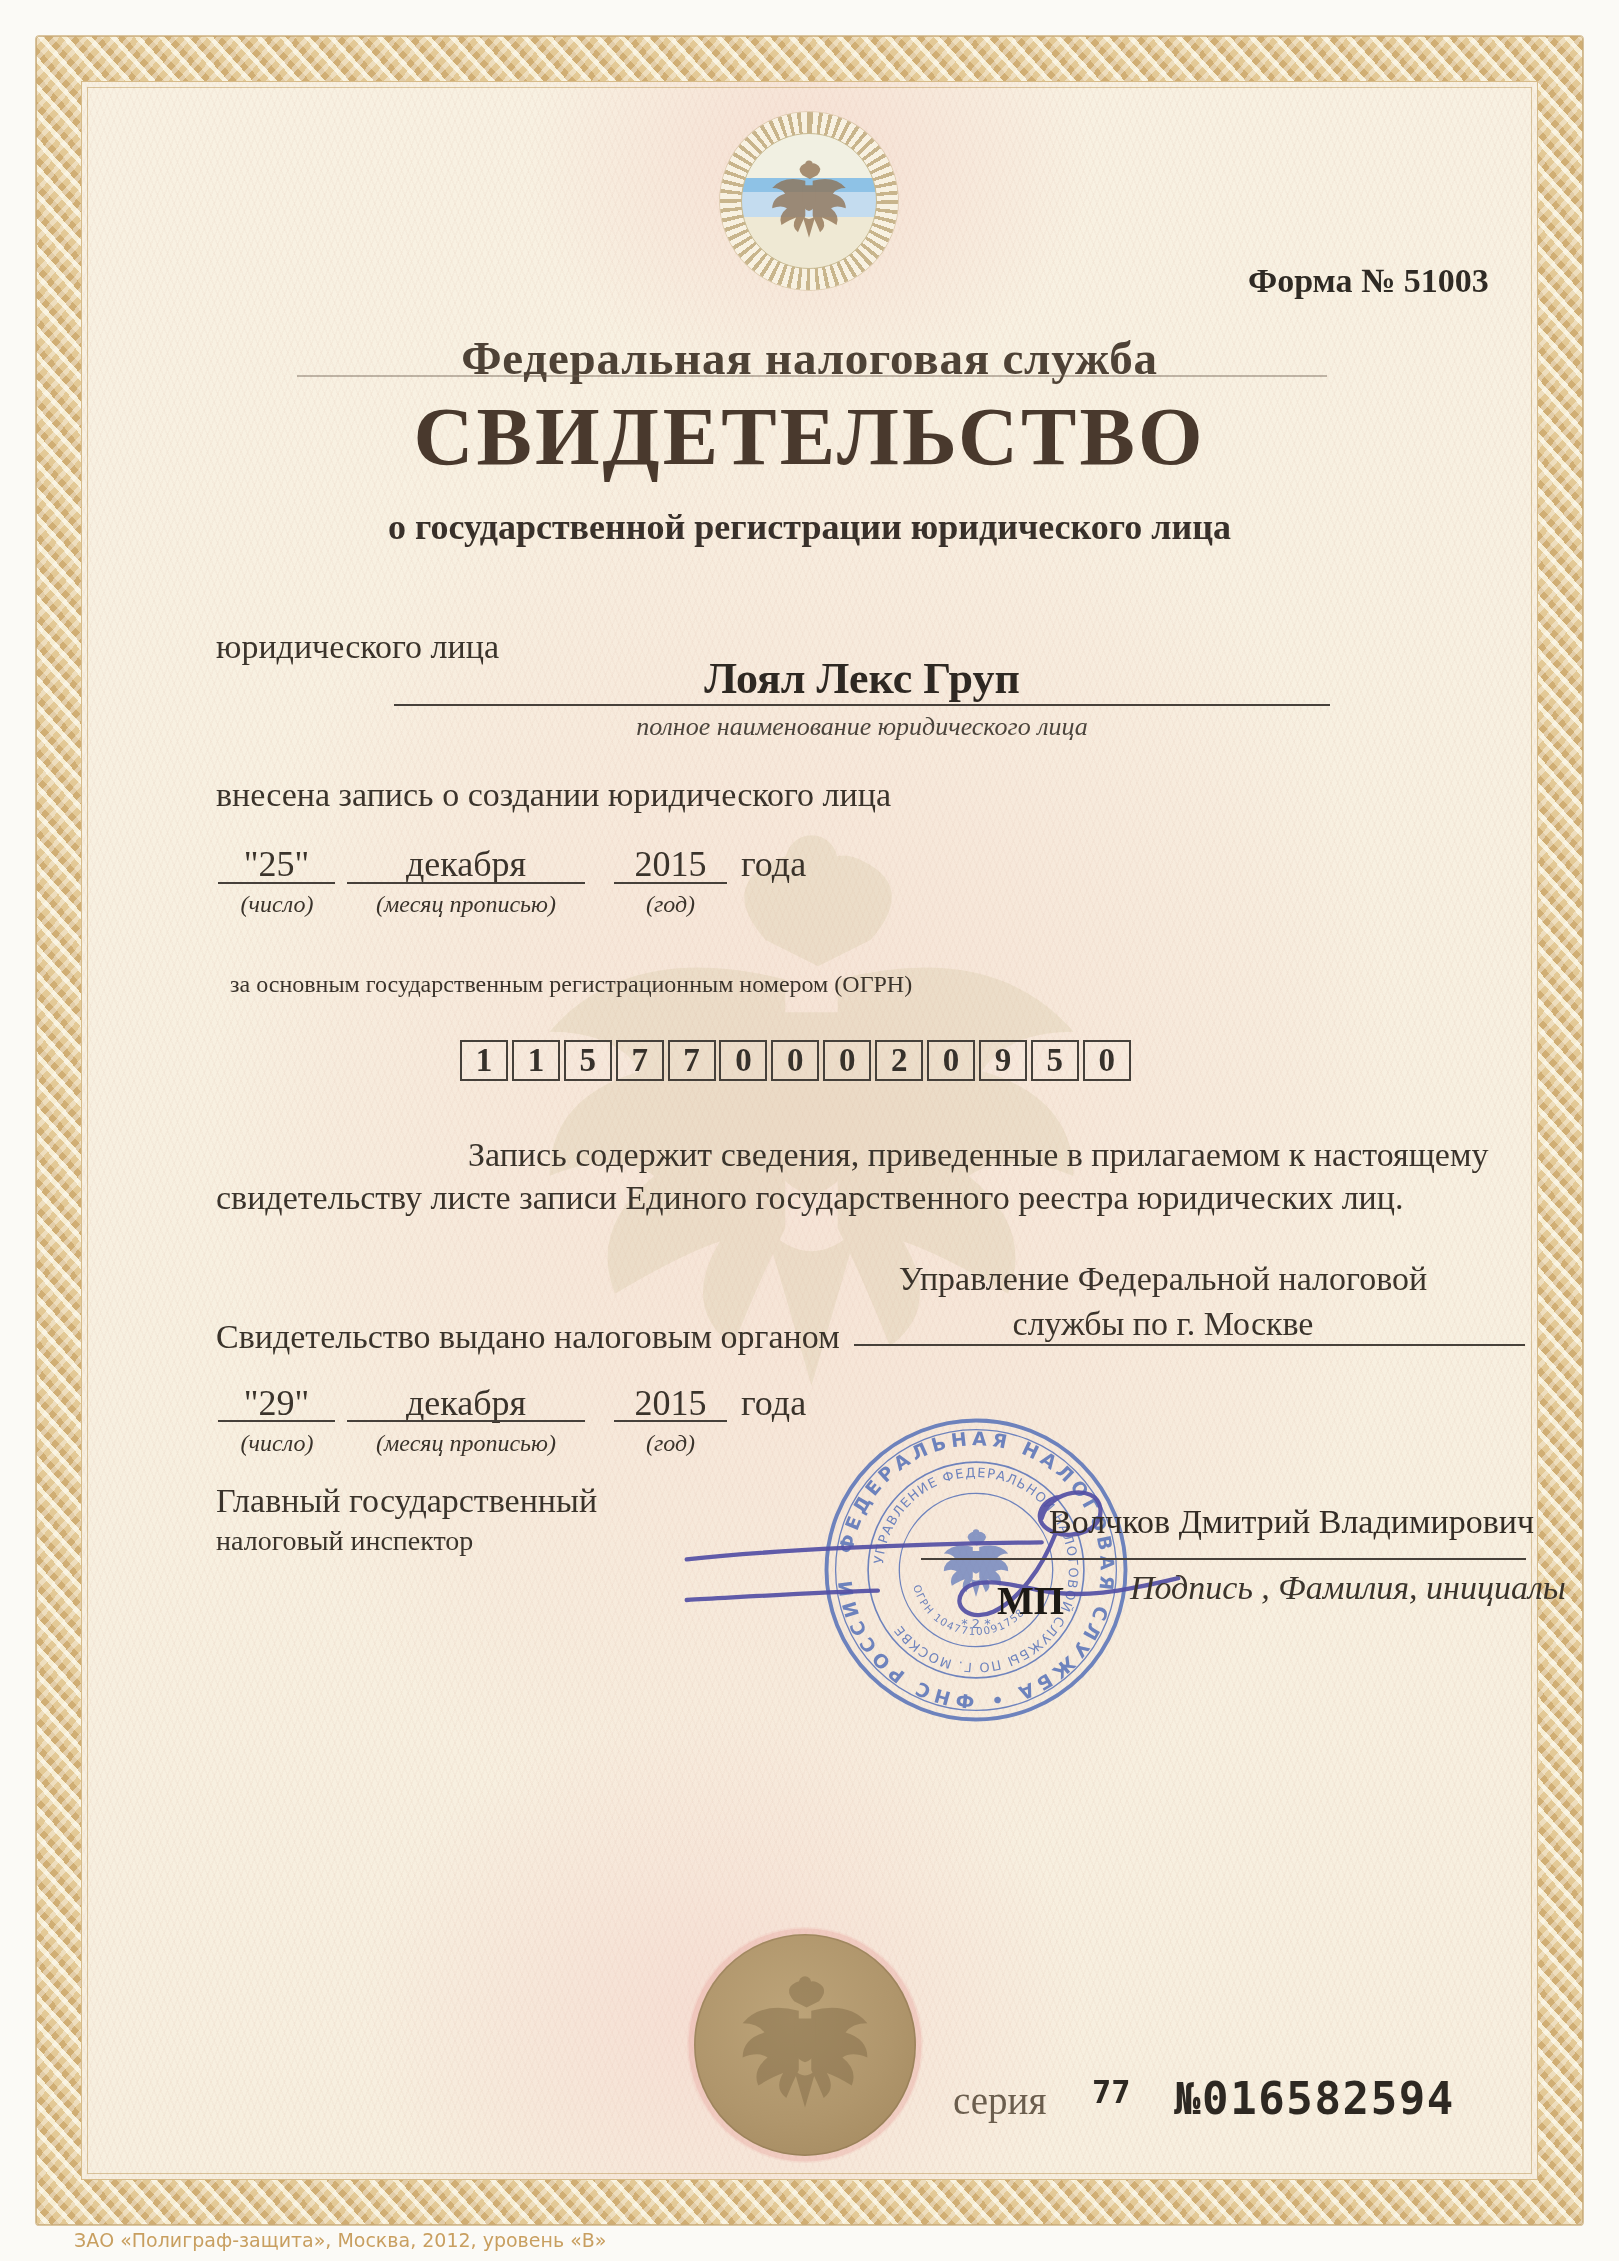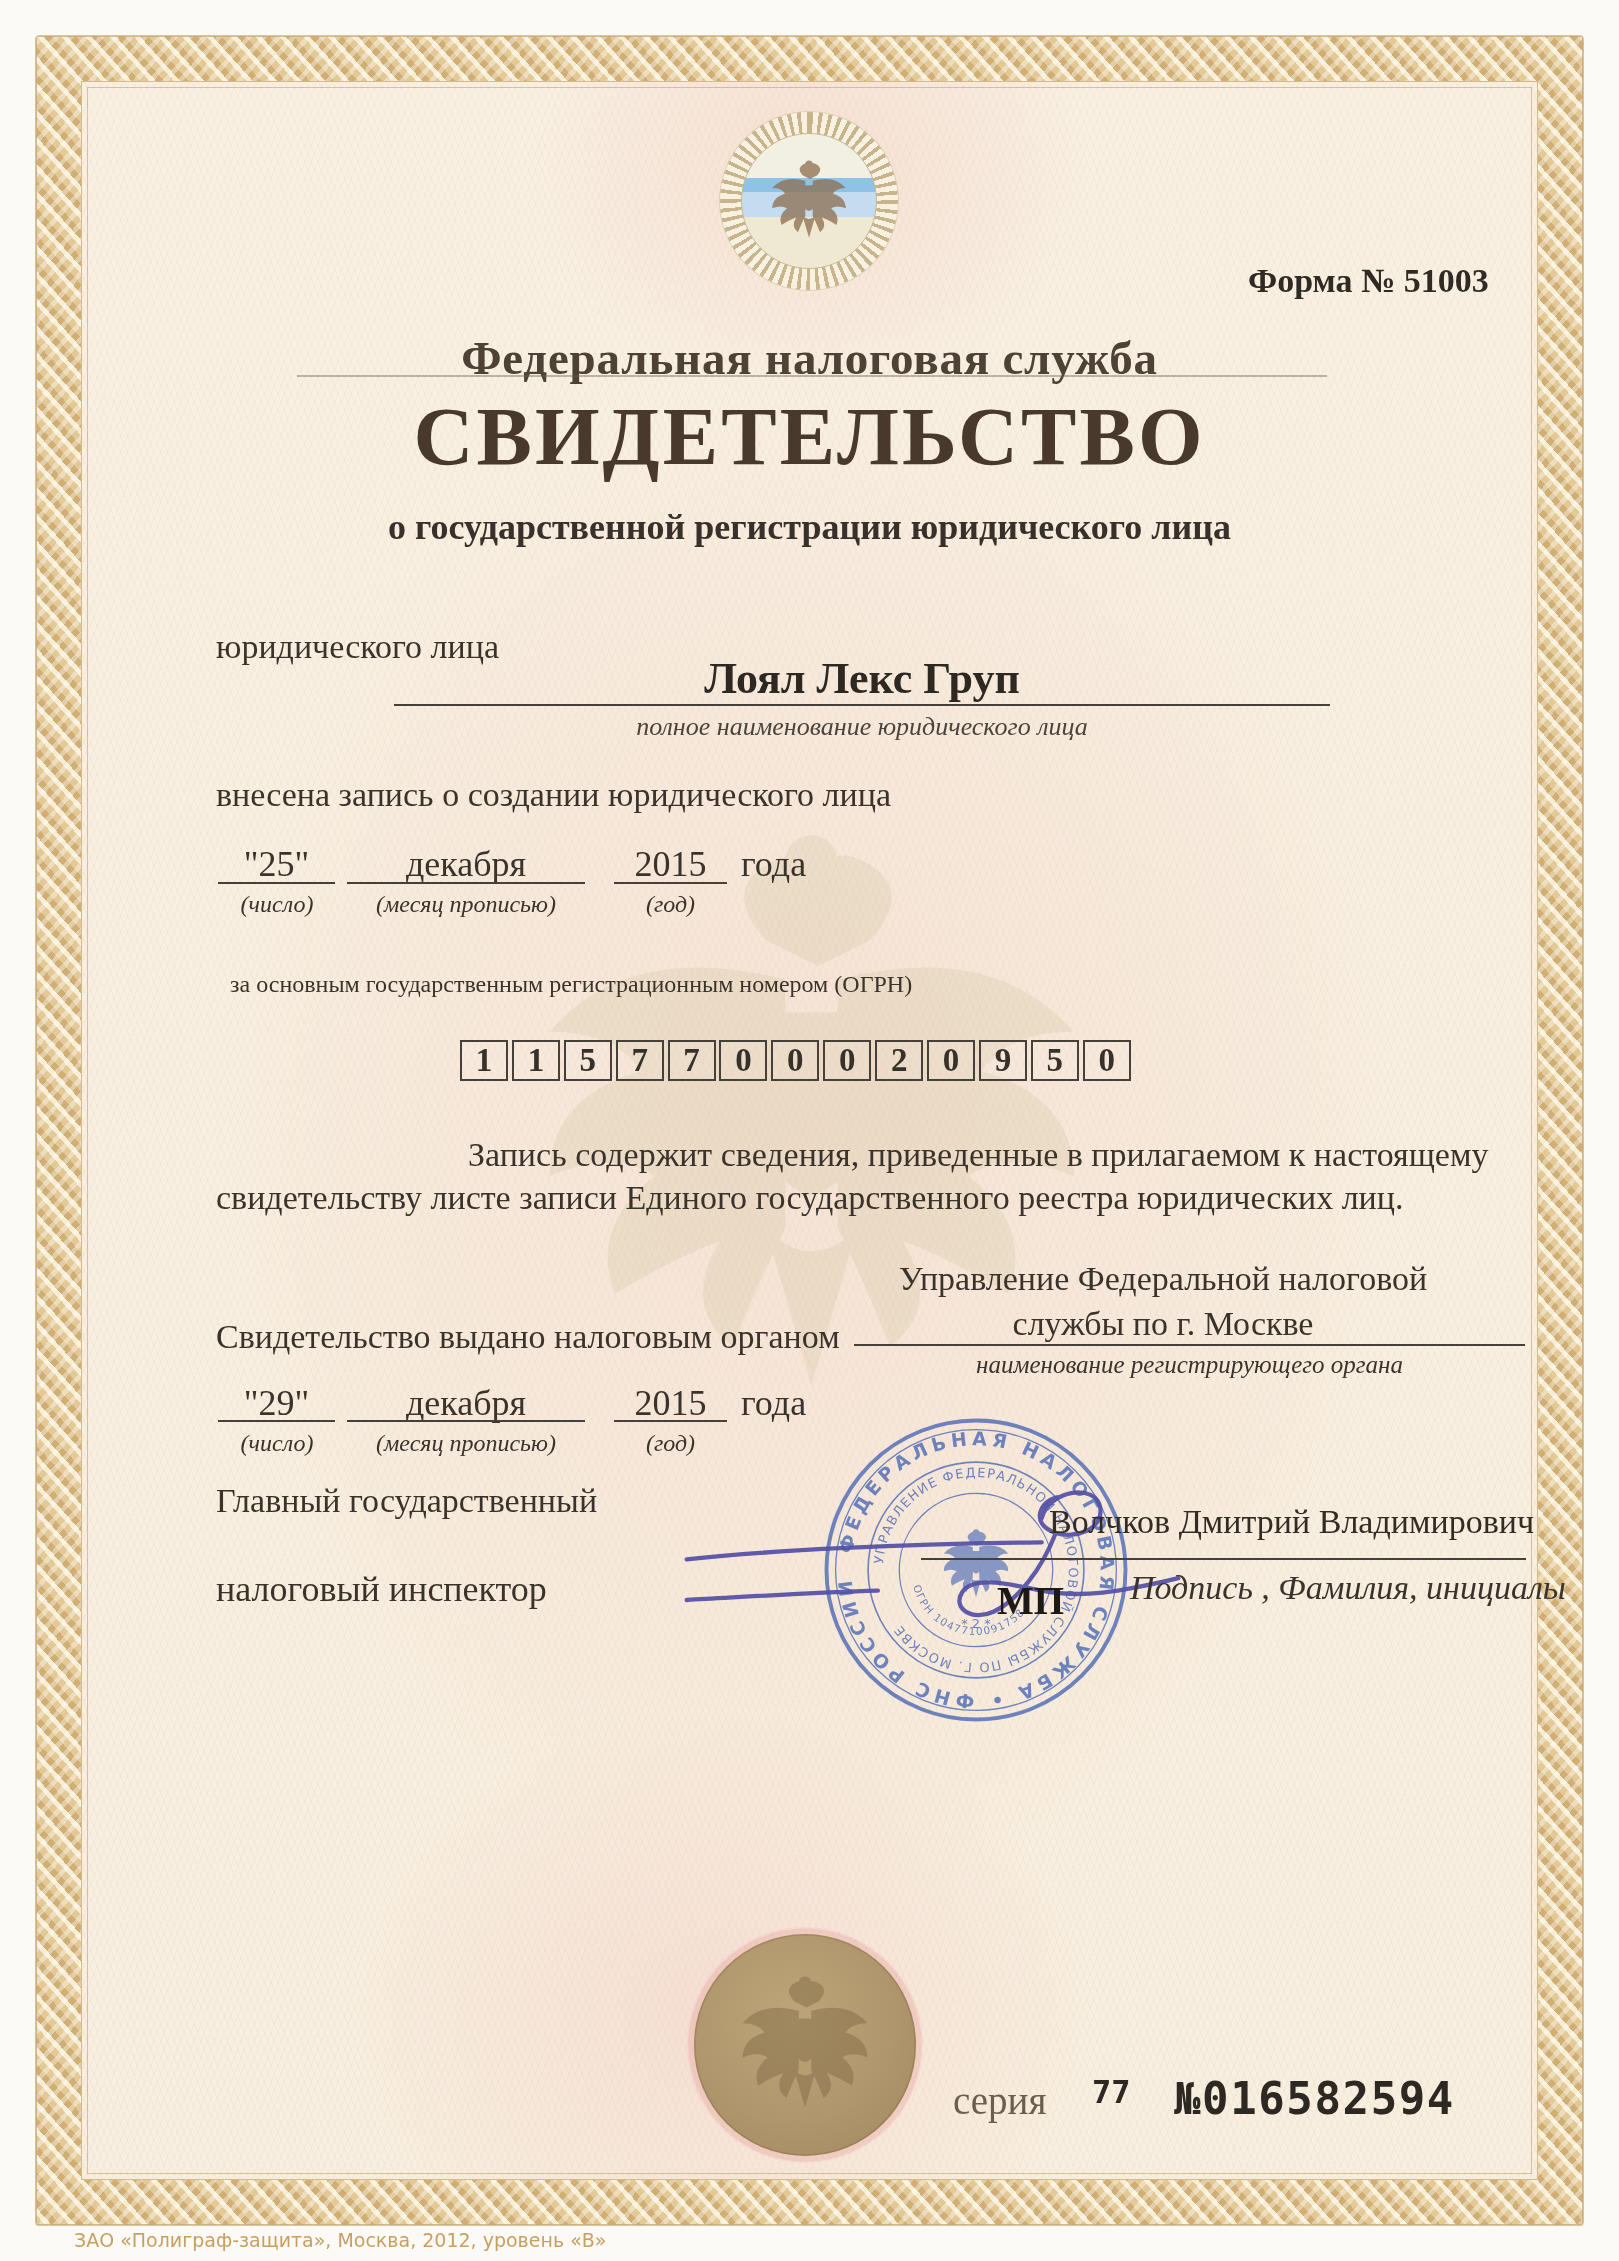--- a/index.html
+++ b/index.html
@@ -145,35 +145,34 @@
     <div class="ogrn-cell">0</div>
   </div>
 
   <div class="t" style="left:468px;top:1135px;font-size:34px;">Запись содержит сведения, приведенные в прилагаемом к настоящему</div>
   <div class="t" style="left:216px;top:1178px;font-size:34px;">свидетельству листе записи Единого государственного реестра юридических лиц.</div>
 
   <div class="t ctr" style="left:804px;top:1259px;width:718px;font-size:34px;">Управление Федеральной налоговой</div>
   <div class="t" style="left:216px;top:1289px;font-size:34px;margin-top:28px;">Свидетельство выдано налоговым органом</div>
   <div class="t ctr" style="left:804px;top:1304px;width:718px;font-size:34px;">службы по г. Москве</div>
   <div class="rule" style="left:854px;top:1344px;width:671px;"></div>
-  <div class="t ctr it" style="left:854px;top:1351px;width:671px;font-size:25px;">наименование регистрирующего органа</div>
 
   <div class="t ctr" style="left:218px;top:1383px;width:117px;font-size:36px;">"29"</div>
   <div class="t ctr" style="left:347px;top:1383px;width:238px;font-size:36px;">декабря</div>
   <div class="t ctr" style="left:614px;top:1383px;width:113px;font-size:36px;">2015</div>
   <div class="t" style="left:741px;top:1383px;font-size:36px;">года</div>
   <div class="rule" style="left:218px;top:1420px;width:117px;"></div>
   <div class="rule" style="left:347px;top:1420px;width:238px;"></div>
   <div class="rule" style="left:614px;top:1420px;width:113px;"></div>
   <div class="t ctr it" style="left:199px;top:1430px;width:156px;font-size:24px;">(число)</div>
   <div class="t ctr it" style="left:347px;top:1430px;width:238px;font-size:24px;">(месяц прописью)</div>
   <div class="t ctr it" style="left:614px;top:1430px;width:113px;font-size:24px;">(год)</div>
 
   <div class="t" style="left:216px;top:1481px;font-size:34px;">Главный государственный</div>
-  <div class="t" style="left:216px;top:1525px;font-size:36px;margin-top:44px;">налоговый инспектор</div>
+  <div class="t" style="left:216px;top:1525px;font-size:28px;">налоговый инспектор</div>
 
   <svg class="stamp" width="312" height="312" viewBox="0 0 480 480">
     <defs>
       <path id="arcOuter" d="M 48 240 A 192 192 0 1 1 432 240 A 192 192 0 1 1 48 240"></path>
       <path id="arcInner" d="M 97 240 A 143 143 0 1 1 383 240 A 143 143 0 1 1 97 240"></path>
       <path id="arcDigits" d="M 140 240 A 100 100 0 0 0 340 240"></path>
     </defs>
     <g fill="none" stroke="#5671b8">
       <circle cx="240" cy="240" r="230" stroke-width="6"></circle>
       <circle cx="240" cy="240" r="216" stroke-width="2"></circle>

